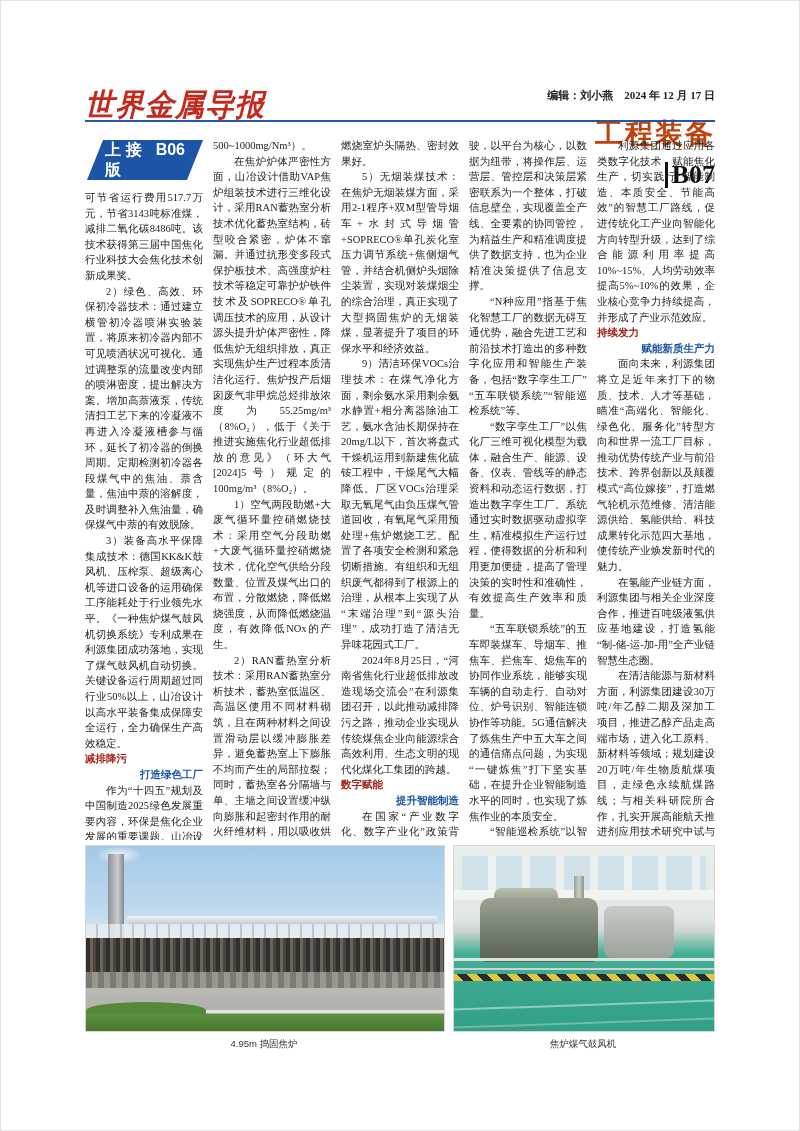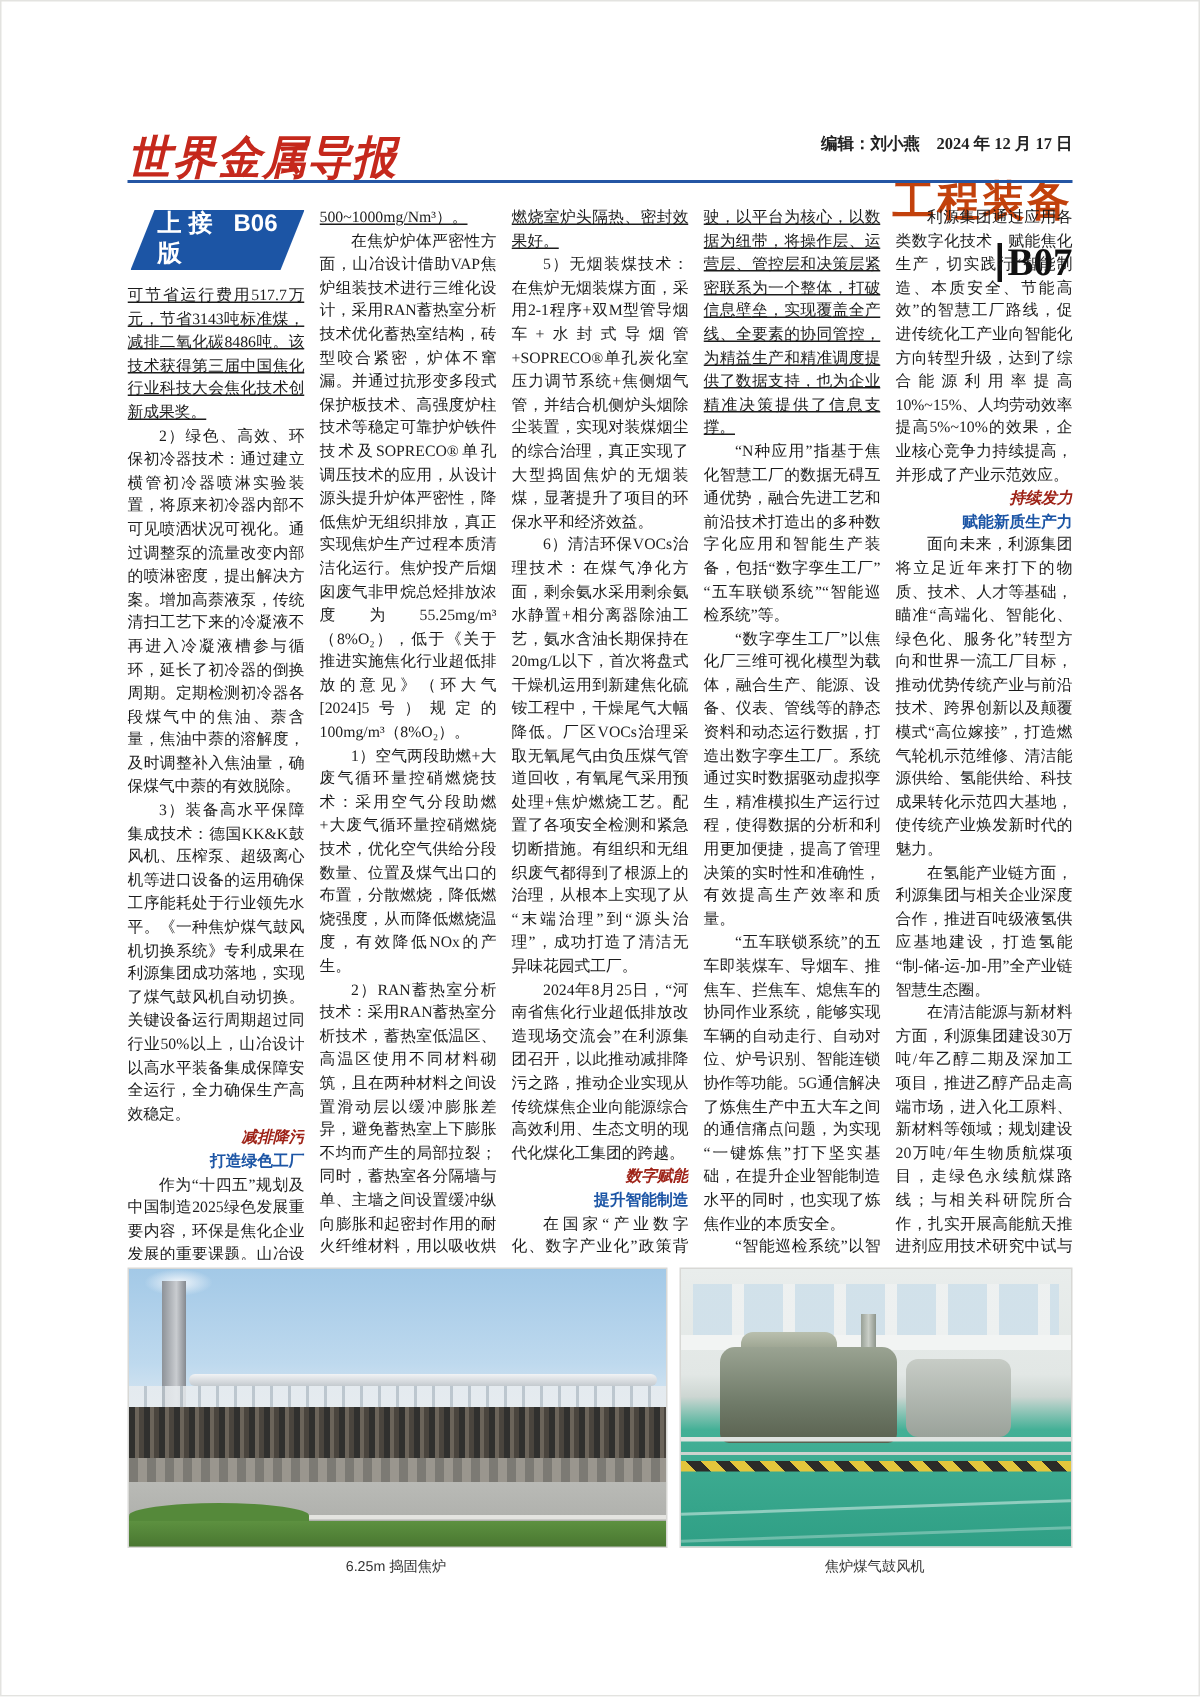--- a/index.html
+++ b/index.html
@@ -51,22 +51,22 @@
     position:absolute;left:85px;right:85px;top:138px;height:702px;
     display:flex;gap:10px;
   }
   .col{
     flex:1 1 0;overflow:hidden;height:702px;
     font-size:10.5px;line-height:15.6px;color:#1c1c1c;
     text-align:justify;
   }
   .col p{margin:0;}
   p.body{text-indent:2em;}
-  p.cont{text-indent:0;text-decoration:underline;}
-  p.subhead-red{text-align:right;font-weight:bold;color:#9e2318;text-indent:0;font-style:italic;}
+  p.cont{text-indent:0;}
+  p.subhead-red{text-align:left;font-weight:bold;color:#9e2318;text-indent:0;}
   p.subhead-blue{text-align:right;font-weight:bold;color:#1c55a5;text-indent:0;}
   .banner{
     position:relative;display:inline-block;
     background:#1c55a5;color:#fff;font-weight:bold;
     font-size:16px;line-height:20px;padding:0 18px;
     margin:2px 0 10px 2px;
     clip-path:polygon(16px 0,100% 0,calc(100% - 16px) 100%,0 100%);
     font-family:"Liberation Sans",sans-serif;
   }
   
@@ -135,21 +135,21 @@
       <div class="col"><div class="banner">上接 B06 版</div><p class="cont">可节省运行费用517.7万元，节省3143吨标准煤，减排二氧化碳8486吨。该技术获得第三届中国焦化行业科技大会焦化技术创新成果奖。</p><p class="body">2）绿色、高效、环保初冷器技术：通过建立横管初冷器喷淋实验装置，将原来初冷器内部不可见喷洒状况可视化。通过调整泵的流量改变内部的喷淋密度，提出解决方案。增加高萘液泵，传统清扫工艺下来的冷凝液不再进入冷凝液槽参与循环，延长了初冷器的倒换周期。定期检测初冷器各段煤气中的焦油、萘含量，焦油中萘的溶解度，及时调整补入焦油量，确保煤气中萘的有效脱除。</p><p class="body">3）装备高水平保障集成技术：德国KK&amp;K鼓风机、压榨泵、超级离心机等进口设备的运用确保工序能耗处于行业领先水平。《一种焦炉煤气鼓风机切换系统》专利成果在利源集团成功落地，实现了煤气鼓风机自动切换。关键设备运行周期超过同行业50%以上，山冶设计以高水平装备集成保障安全运行，全力确保生产高效稳定。</p><p class="subhead-red">减排降污</p><p class="subhead-blue">打造绿色工厂</p><p class="body">作为“十四五”规划及中国制造2025绿色发展重要内容，环保是焦化企业发展的重要课题。山冶设计定制化设计的SWDJ625型6.25m捣固焦炉，通过技术创新开发，打造源头绿色发展道路，减排降污，提升河南利源环保综合治理水平，打造绿色工厂。</p></div>
       <div class="col">
         <p class="cont">500~1000mg/Nm³）。</p>
         <p class="body">在焦炉炉体严密性方面，山冶设计借助VAP焦炉组装技术进行三维化设计，采用RAN蓄热室分析技术优化蓄热室结构，砖型咬合紧密，炉体不窜漏。并通过抗形变多段式保护板技术、高强度炉柱技术等稳定可靠护炉铁件技术及SOPRECO®单孔调压技术的应用，从设计源头提升炉体严密性，降低焦炉无组织排放，真正实现焦炉生产过程本质清洁化运行。焦炉投产后烟囱废气非甲烷总烃排放浓度为55.25mg/m³（8%O₂），低于《关于推进实施焦化行业超低排放的意见》（环大气[2024]5号）规定的100mg/m³（8%O₂）。</p>
         <p class="body">1）空气两段助燃+大废气循环量控硝燃烧技术：采用空气分段助燃+大废气循环量控硝燃烧技术，优化空气供给分段数量、位置及煤气出口的布置，分散燃烧，降低燃烧强度，从而降低燃烧温度，有效降低NOx的产生。</p>
         <p class="body">2）RAN蓄热室分析技术：采用RAN蓄热室分析技术，蓄热室低温区、高温区使用不同材料砌筑，且在两种材料之间设置滑动层以缓冲膨胀差异，避免蓄热室上下膨胀不均而产生的局部拉裂；同时，蓄热室各分隔墙与单、主墙之间设置缓冲纵向膨胀和起密封作用的耐火纤维材料，用以吸收烘炉及生产过程中隔墙膨胀压力，避免拉裂各主墙、单墙，造成蓄热室窜漏。</p>
       </div>
       <div class="col">
         <p class="cont">燃烧室炉头隔热、密封效果好。</p>
         <p class="body">5）无烟装煤技术：在焦炉无烟装煤方面，采用2-1程序+双M型管导烟车+水封式导烟管+SOPRECO®单孔炭化室压力调节系统+焦侧烟气管，并结合机侧炉头烟除尘装置，实现对装煤烟尘的综合治理，真正实现了大型捣固焦炉的无烟装煤，显著提升了项目的环保水平和经济效益。</p>
-        <p class="body">6）清洁环保VOCs治理技术：在煤气净化方面，剩余氨水采用剩余氨水静置+相分离器除油工艺，氨水含油长期保持在20mg/L以下，首次将盘式干燥机运用到新建焦化硫铵工程中，干燥尾气大幅降低。厂区VOCs治理采取无氧尾气由负压煤气管道回收，有氧尾气采用预处理+焦炉燃烧工艺。配置了各项安全检测和紧急切断措施。有组织和无组织废气都得到了根源上的治理，从根本上实现了从“末端治理”到“源头治理”，成功打造了清洁无异味花园式工厂。</p>
+        <p class="body">9）清洁环保VOCs治理技术：在煤气净化方面，剩余氨水采用剩余氨水静置+相分离器除油工艺，氨水含油长期保持在20mg/L以下，首次将盘式干燥机运用到新建焦化硫铵工程中，干燥尾气大幅降低。厂区VOCs治理采取无氧尾气由负压煤气管道回收，有氧尾气采用预处理+焦炉燃烧工艺。配置了各项安全检测和紧急切断措施。有组织和无组织废气都得到了根源上的治理，从根本上实现了从“末端治理”到“源头治理”，成功打造了清洁无异味花园式工厂。</p>
         <p class="body">2024年8月25日，“河南省焦化行业超低排放改造现场交流会”在利源集团召开，以此推动减排降污之路，推动企业实现从传统煤焦企业向能源综合高效利用、生态文明的现代化煤化工集团的跨越。</p>
         <p class="subhead-red">数字赋能</p>
         <p class="subhead-blue">提升智能制造</p>
         <p class="body">在国家“产业数字化、数字产业化”政策背景下，用数字赋能实体经济，已成为各行业提升发展品质的必然选择。利源集团依托大数据、云计算、人工智能、机器人等技术，推进建设业务导向、数据驱动的智能化平台，打造“1个中心+5大平台+N种应用”的焦化智慧工厂，助力企业生产经营活动的高效作业、智能管理和智慧决策。</p>
       </div>
       <div class="col">
         <p class="cont">驶，以平台为核心，以数据为纽带，将操作层、运营层、管控层和决策层紧密联系为一个整体，打破信息壁垒，实现覆盖全产线、全要素的协同管控，为精益生产和精准调度提供了数据支持，也为企业精准决策提供了信息支撑。</p>
         <p class="body">“N种应用”指基于焦化智慧工厂的数据无碍互通优势，融合先进工艺和前沿技术打造出的多种数字化应用和智能生产装备，包括“数字孪生工厂”“五车联锁系统”“智能巡检系统”等。</p>
         <p class="body">“数字孪生工厂”以焦化厂三维可视化模型为载体，融合生产、能源、设备、仪表、管线等的静态资料和动态运行数据，打造出数字孪生工厂。系统通过实时数据驱动虚拟孪生，精准模拟生产运行过程，使得数据的分析和利用更加便捷，提高了管理决策的实时性和准确性，有效提高生产效率和质量。</p>
         <p class="body">“五车联锁系统”的五车即装煤车、导烟车、推焦车、拦焦车、熄焦车的协同作业系统，能够实现车辆的自动走行、自动对位、炉号识别、智能连锁协作等功能。5G通信解决了炼焦生产中五大车之间的通信痛点问题，为实现“一键炼焦”打下坚实基础，在提升企业智能制造水平的同时，也实现了炼焦作业的本质安全。</p>
@@ -186,17 +186,17 @@
       <div class="ph machine1"></div>
       <div class="ph machine2"></div>
       <div class="ph rail"></div>
       <div class="ph rail2"></div>
       <div class="ph hazard"></div>
       <div class="ph floorline"></div>
       <div class="ph floorline2"></div>
     </div>
   </div>
   <div class="caption-row">
-    <div class="caption capL">6.25m 捣固焦炉</div>
+    <div class="caption capL">4.95m 捣固焦炉</div>
     <div class="caption capR">焦炉煤气鼓风机</div>
   </div>
 
 </div>
 
 </body></html>

